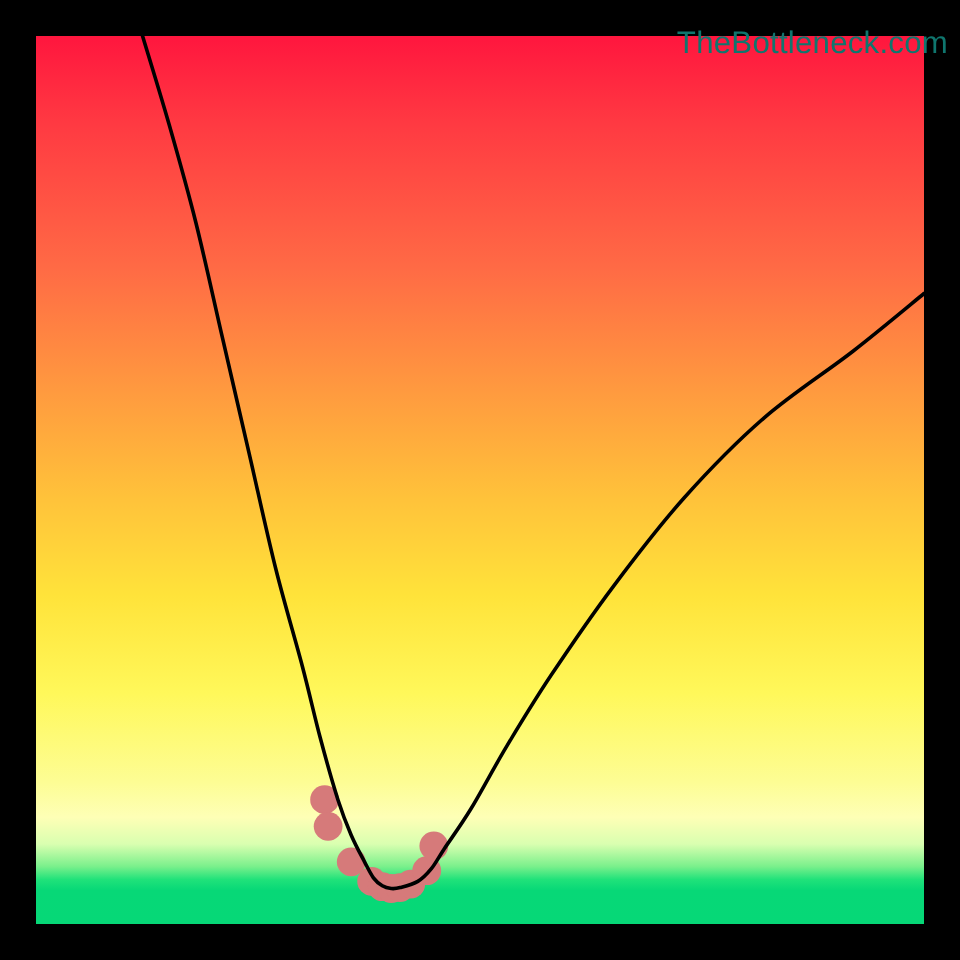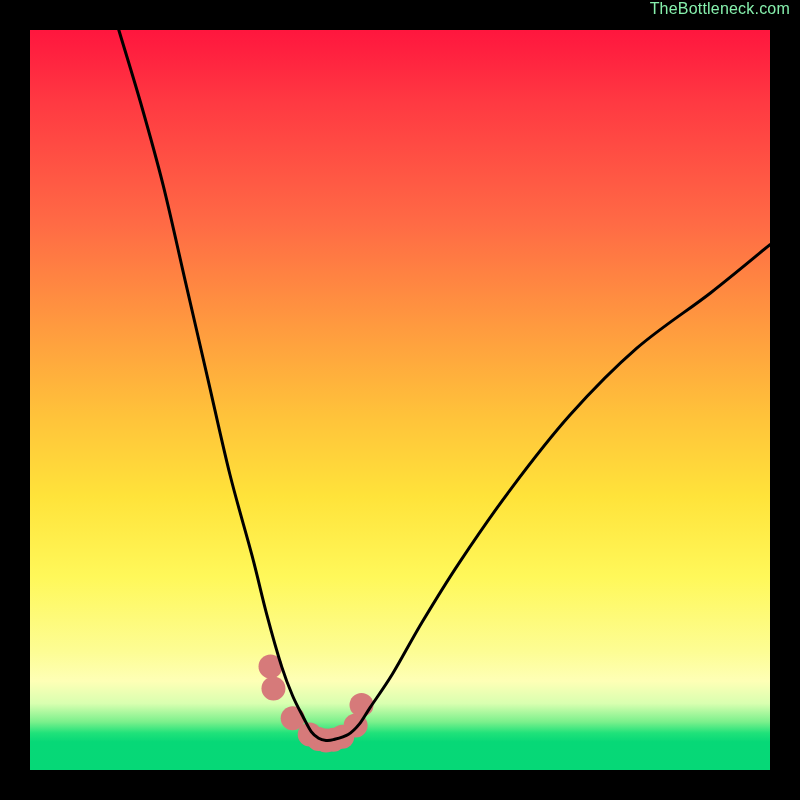--- a/index.html
+++ b/index.html
@@ -12,24 +12,24 @@
     font-family: Arial, Helvetica, sans-serif;
   }
   .frame {
     position: relative;
     width: 800px;
     height: 800px;
     background: #000;
   }
   .watermark {
     position: absolute;
-    top: 0;
+    top: 20px;
     right: 10px;
-    color: #86efac;
-    font-size: 16px;
+    color: #0f766e;
+    font-size: 26px;
     font-weight: 500;
     letter-spacing: 0.2px;
     z-index: 5;
   }
   .plot-container {
     position: absolute;
     
     left: 30px;
     top: 30px;
     width: 740px;  

